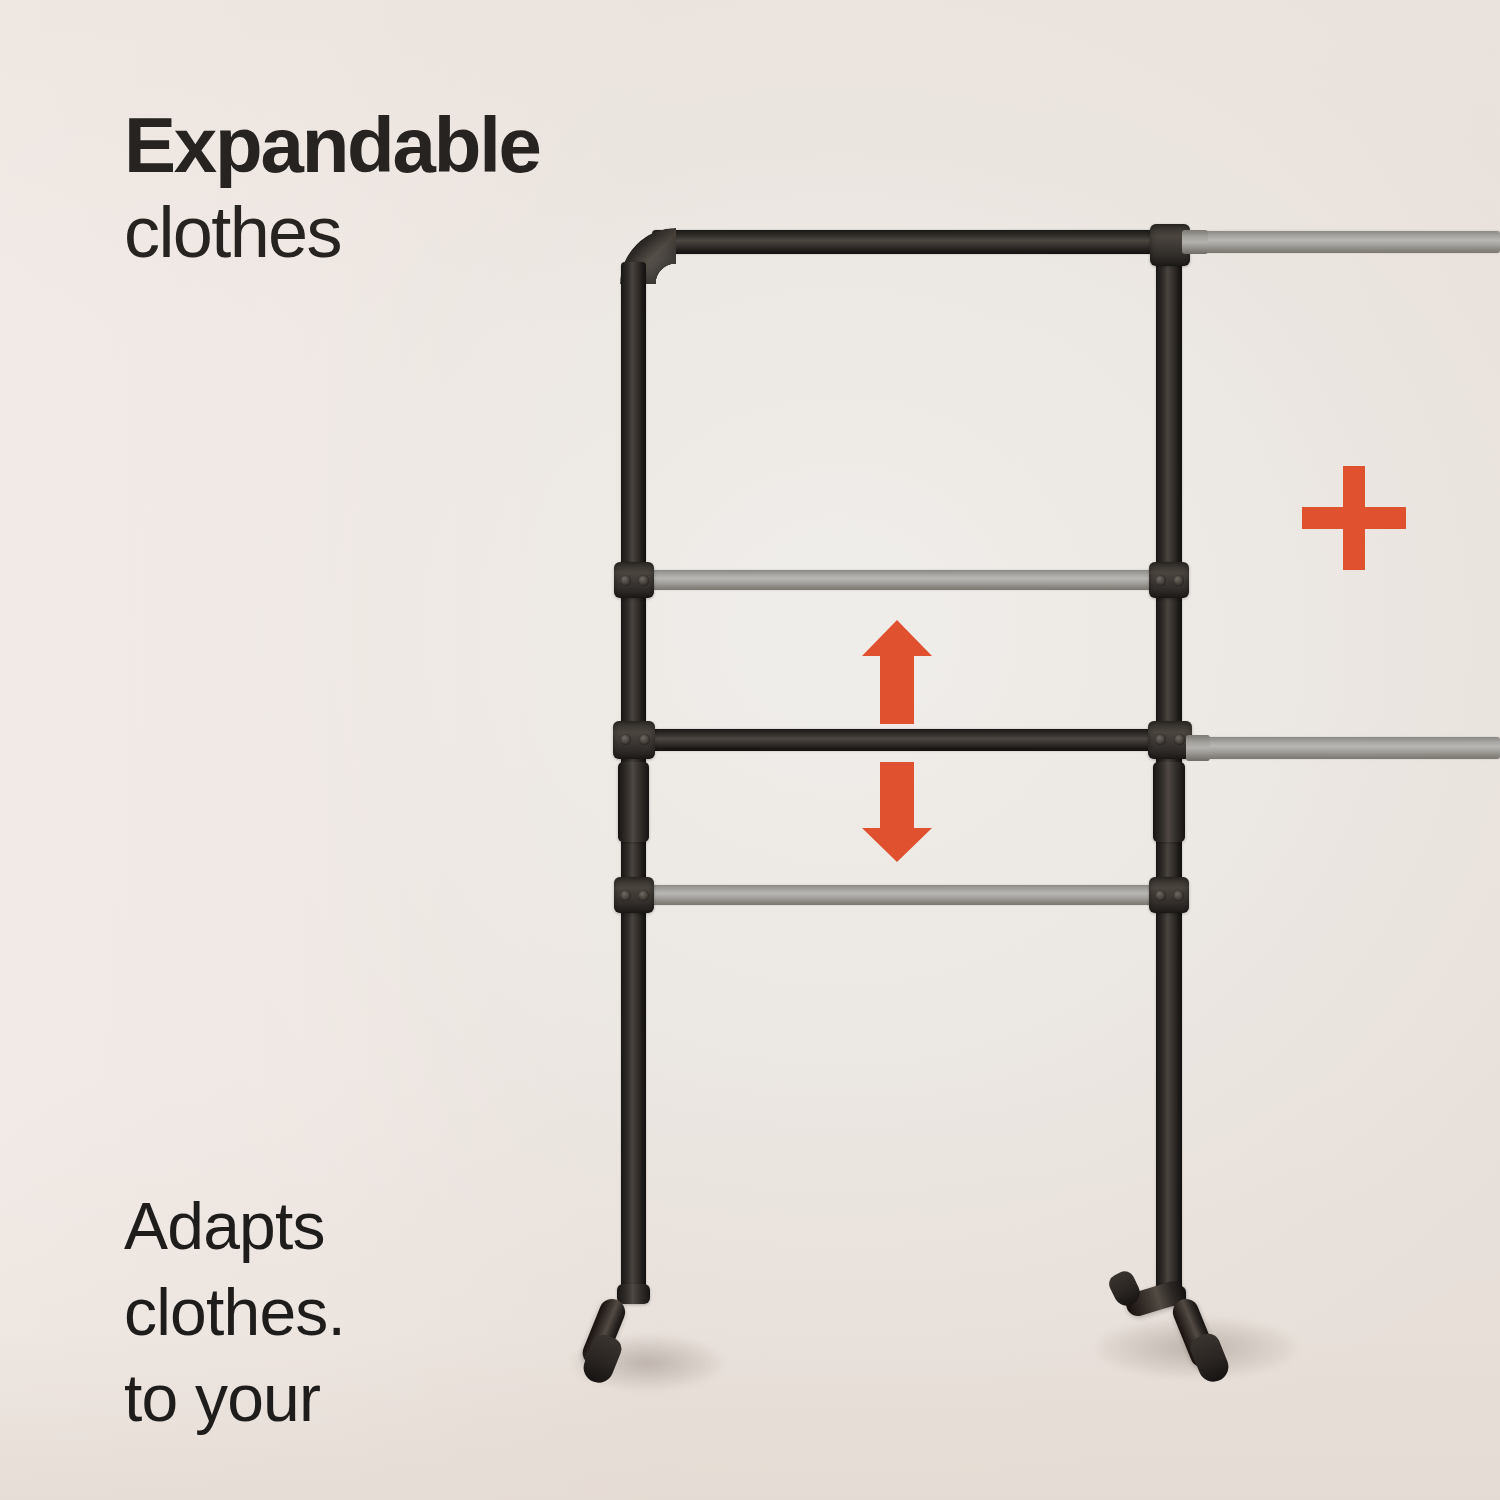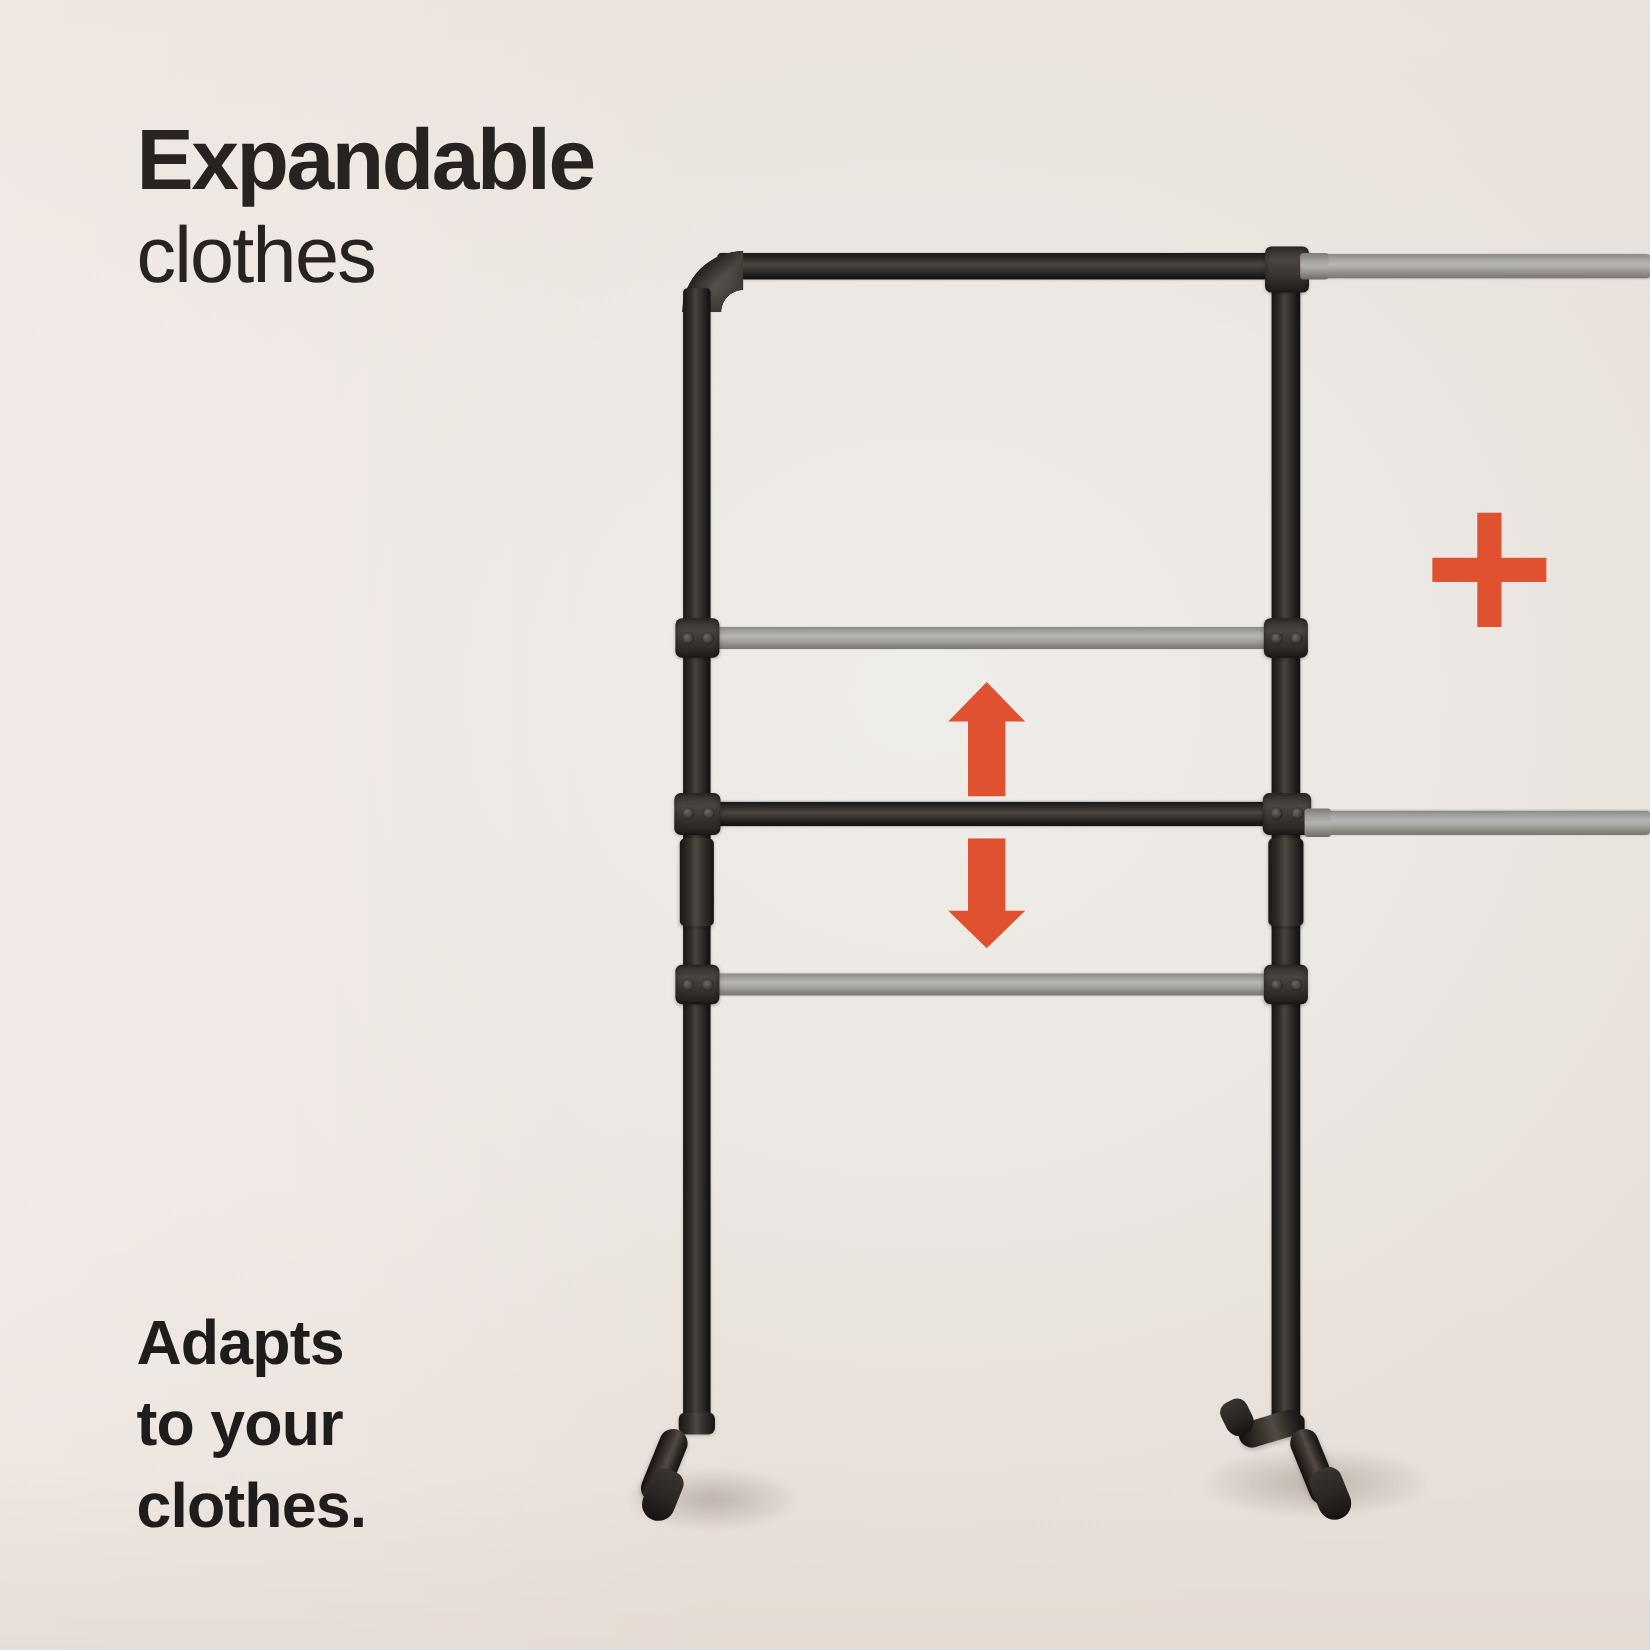--- a/index.html
+++ b/index.html
@@ -61,22 +61,22 @@
     font-size: 72px;
     font-weight: 400;
     letter-spacing: -1.6px;
     color: #262321;
   }
   .subtext {
     position: absolute;
     left: 124px;
     top: 1184px;
     width: 420px;
-    font-size: 57px;
-    font-weight: 700;
+    font-size: 66px;
+    font-weight: 400;
     line-height: 1.30;
     letter-spacing: -0.8px;
     color: #1f1d1c;
   }
   .subtext span { display: block; }
 
   
   .pipe-v {
     position: absolute;
     border-radius: 4px;
@@ -169,22 +169,22 @@
   <div class="wall-vignette"></div>
   <div class="floor-shade"></div>
 
   <div class="headline">
     <span class="headline-1">Expandable</span>
     <span class="headline-2">clothes</span>
   </div>
 
   <div class="subtext">
     <span>Adapts</span>
+    <span>clothes.</span>
     <span>to your</span>
-    <span>clothes.</span>
   </div>
 
   <div>
 
     <div class="pipe-h-grey" style="left:1186px; top:231px; width:314px; height:22px;"></div>
     <div class="pipe-h-grey" style="left:1186px; top:737px; width:314px; height:22px;"></div>
 
     <div class="pipe-h" style="left:652px; top:230px; width:520px; height:24px;"></div>
 
     <div class="elbow" style="left:620px; top:228px; width:56px; height:56px;"></div>

